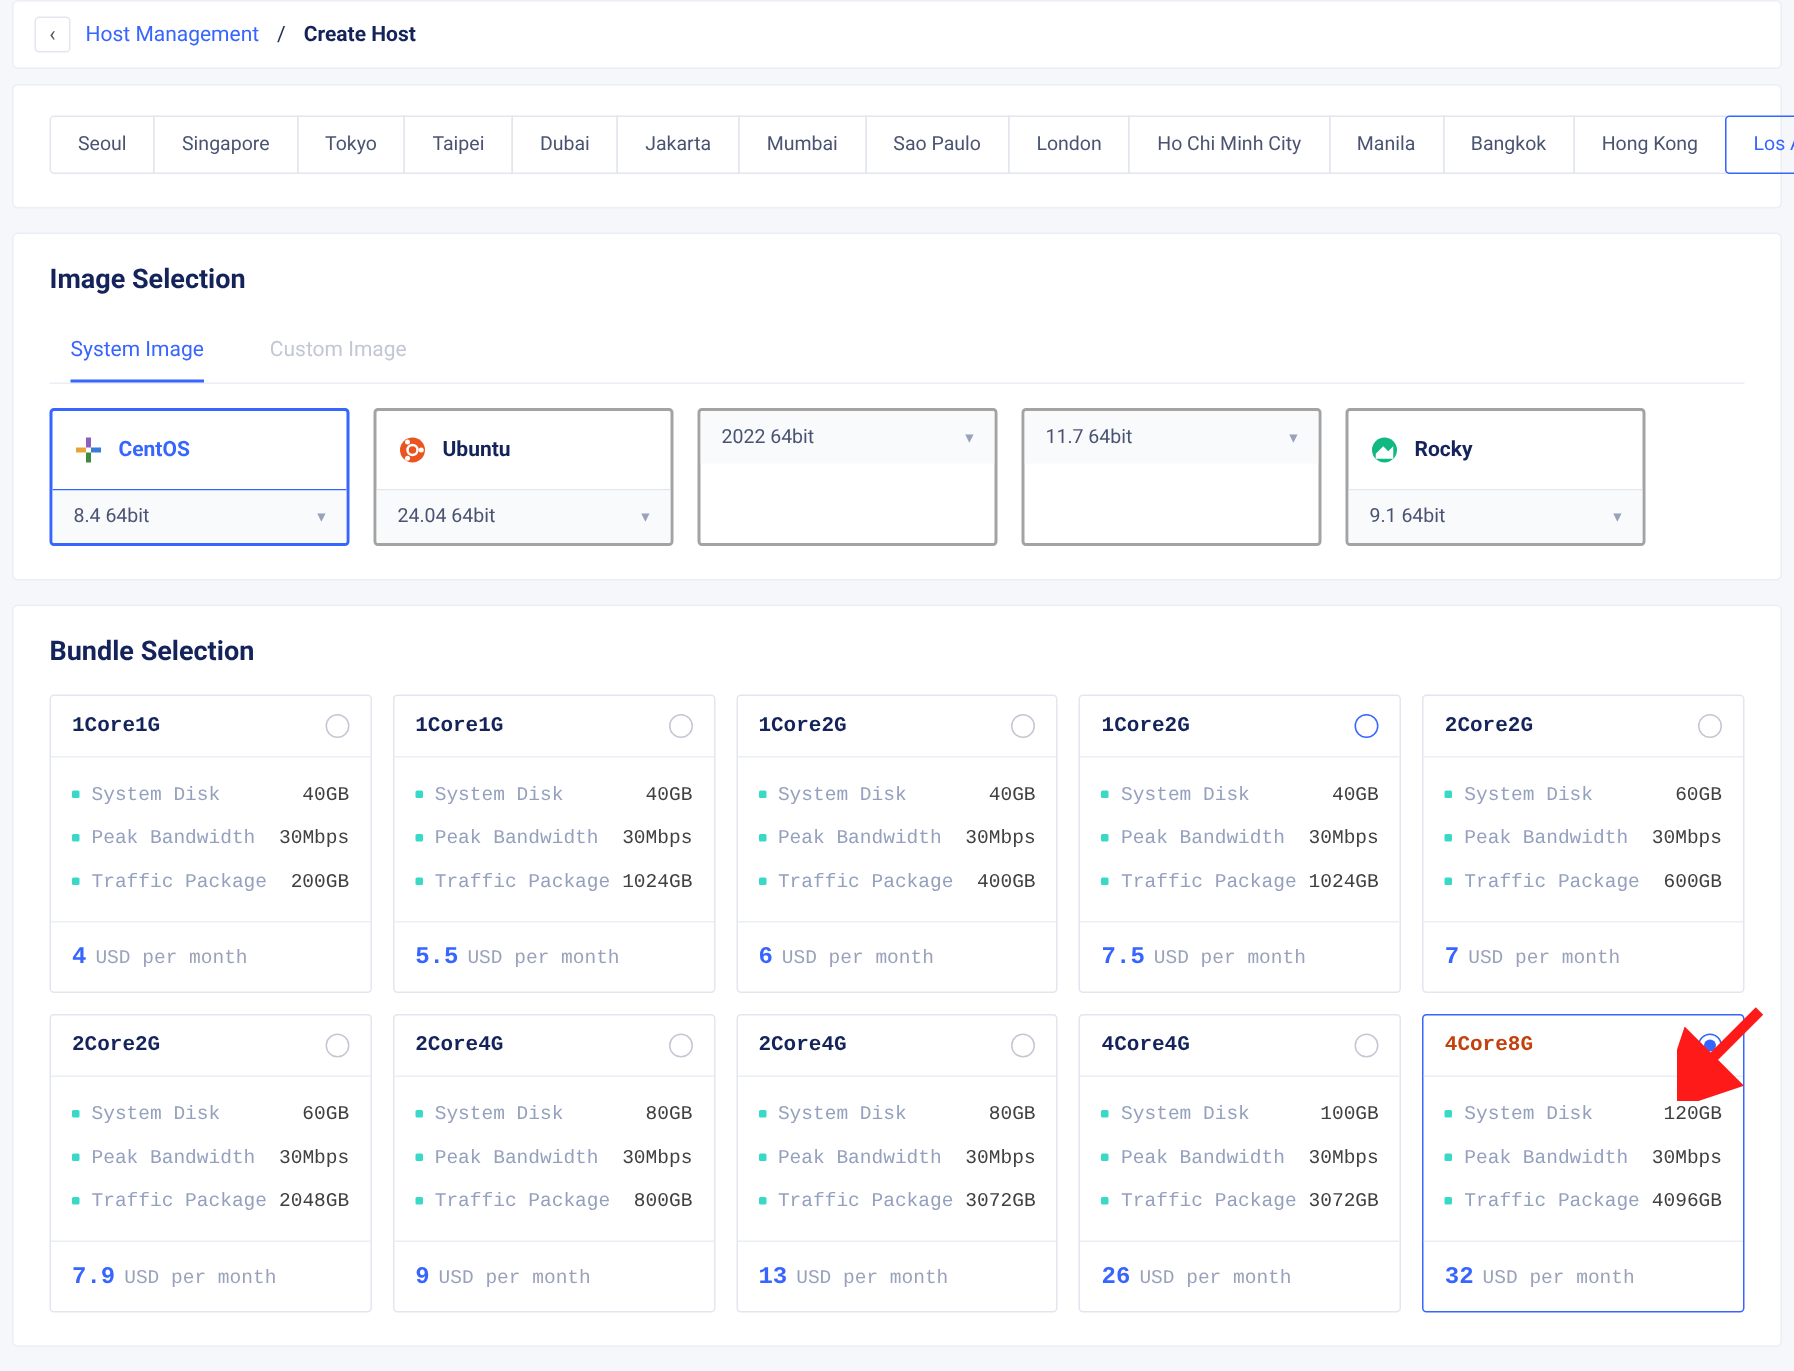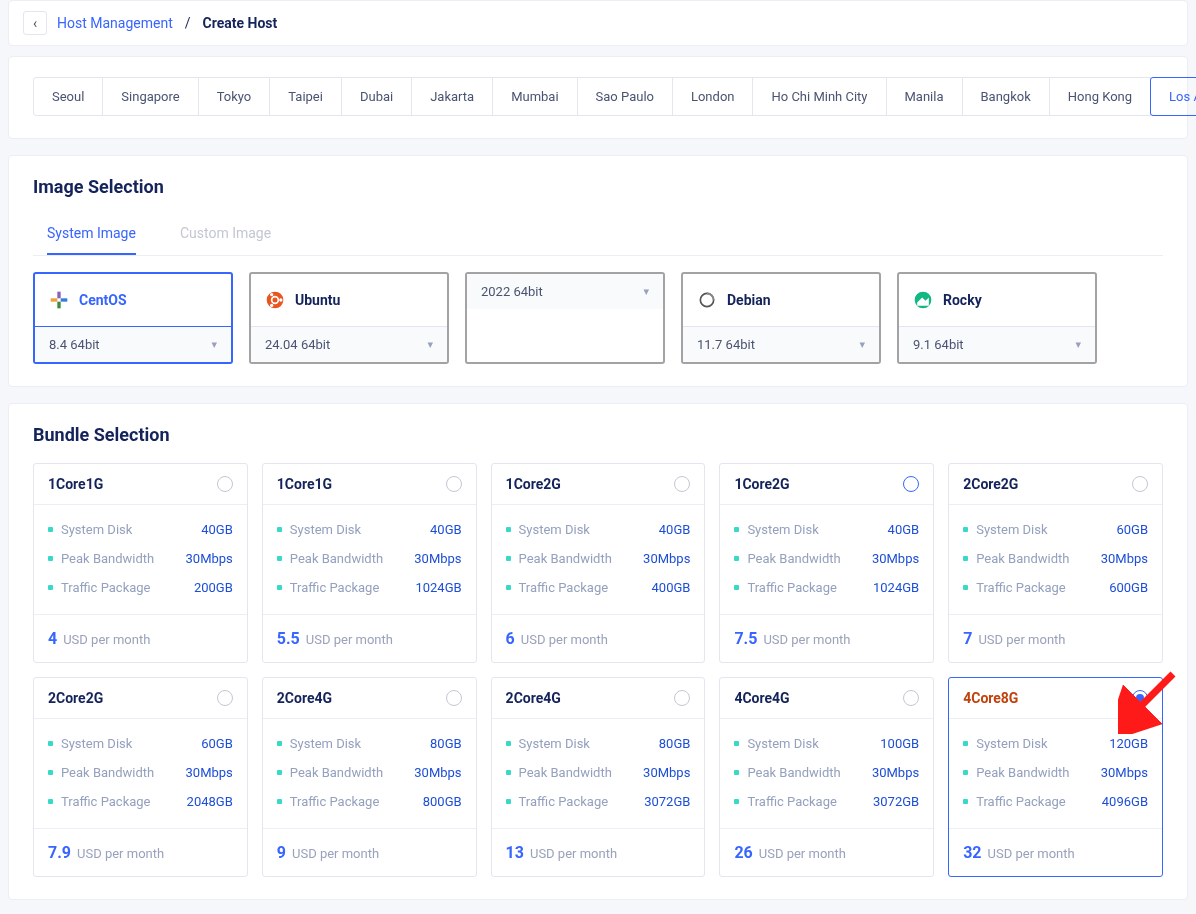--- a/index.html
+++ b/index.html
@@ -121,20 +121,21 @@
     background: #f9fafc;
   }
   .chevron { color: #9aa2bb; font-size: 11px; }
   .os-icon { width: 20px; height: 20px; display:inline-block; }
   
   
   .bundle-grid {
     display: grid;
     grid-template-columns: repeat(5, 1fr);
     gap: 14px;
+    font-family: Liberation Mono, monospace;
   }
   .bundle-card {
     border: 1px solid #e3e6ee;
     border-radius: 3px;
     overflow: hidden;
     cursor: pointer;
     background: #fff;
   }
   .bundle-card.selected { border-color: #3765ff; }
   .bundle-head {
@@ -177,21 +178,21 @@
     font-size: 13px;
   }
   .spec-label { color: #94a0bd; display: flex; align-items: center; gap: 8px; }
   .spec-label::before {
     content: "";
     width: 5px; height: 5px;
     background: #39d9c8;
     border-radius: 1px;
     display: inline-block;
   }
-  .spec-value { color: #1d4ed8; }
+  .spec-value { color: #404040; }
   .price-row {
     padding: 14px 14px;
     color: #9aa2bb;
     font-size: 13px;
     display: flex;
     align-items: baseline;
     gap: 6px;
   }
   .price-num {
     color: #3765ff;
@@ -279,27 +280,20 @@
             <span class="chevron">▾</span>
           </div>
         </div>
         <div class="image-card">
           <div class="image-select">
             <span>2022 64bit</span>
             <span class="chevron">▾</span>
           </div>
         </div>
         <div class="image-card">
-          <div class="image-header">
-            <span class="os-icon"><svg viewBox="0 0 24 24" width="20" height="20">
-                <circle cx="12" cy="12" r="8" fill="none" stroke="#555" stroke-width="2"></circle>
-                <path d="M12 4 a8 8 0 0 1 8 8" fill="none" stroke="#888" stroke-width="2"></path>
-              </svg></span>
-            <span>Debian</span>
-          </div>
           <div class="image-select">
             <span>11.7 64bit</span>
             <span class="chevron">▾</span>
           </div>
         </div>
         <div class="image-card">
           <div class="image-header">
             <span class="os-icon"><svg viewBox="0 0 24 24" width="20" height="20">
                 <circle cx="12" cy="12" r="10" fill="#10b981"></circle>
                 <path d="M5 15 L11 9 L15 13 L19 9 L19 19 L5 19 Z" fill="#fff"></path>

